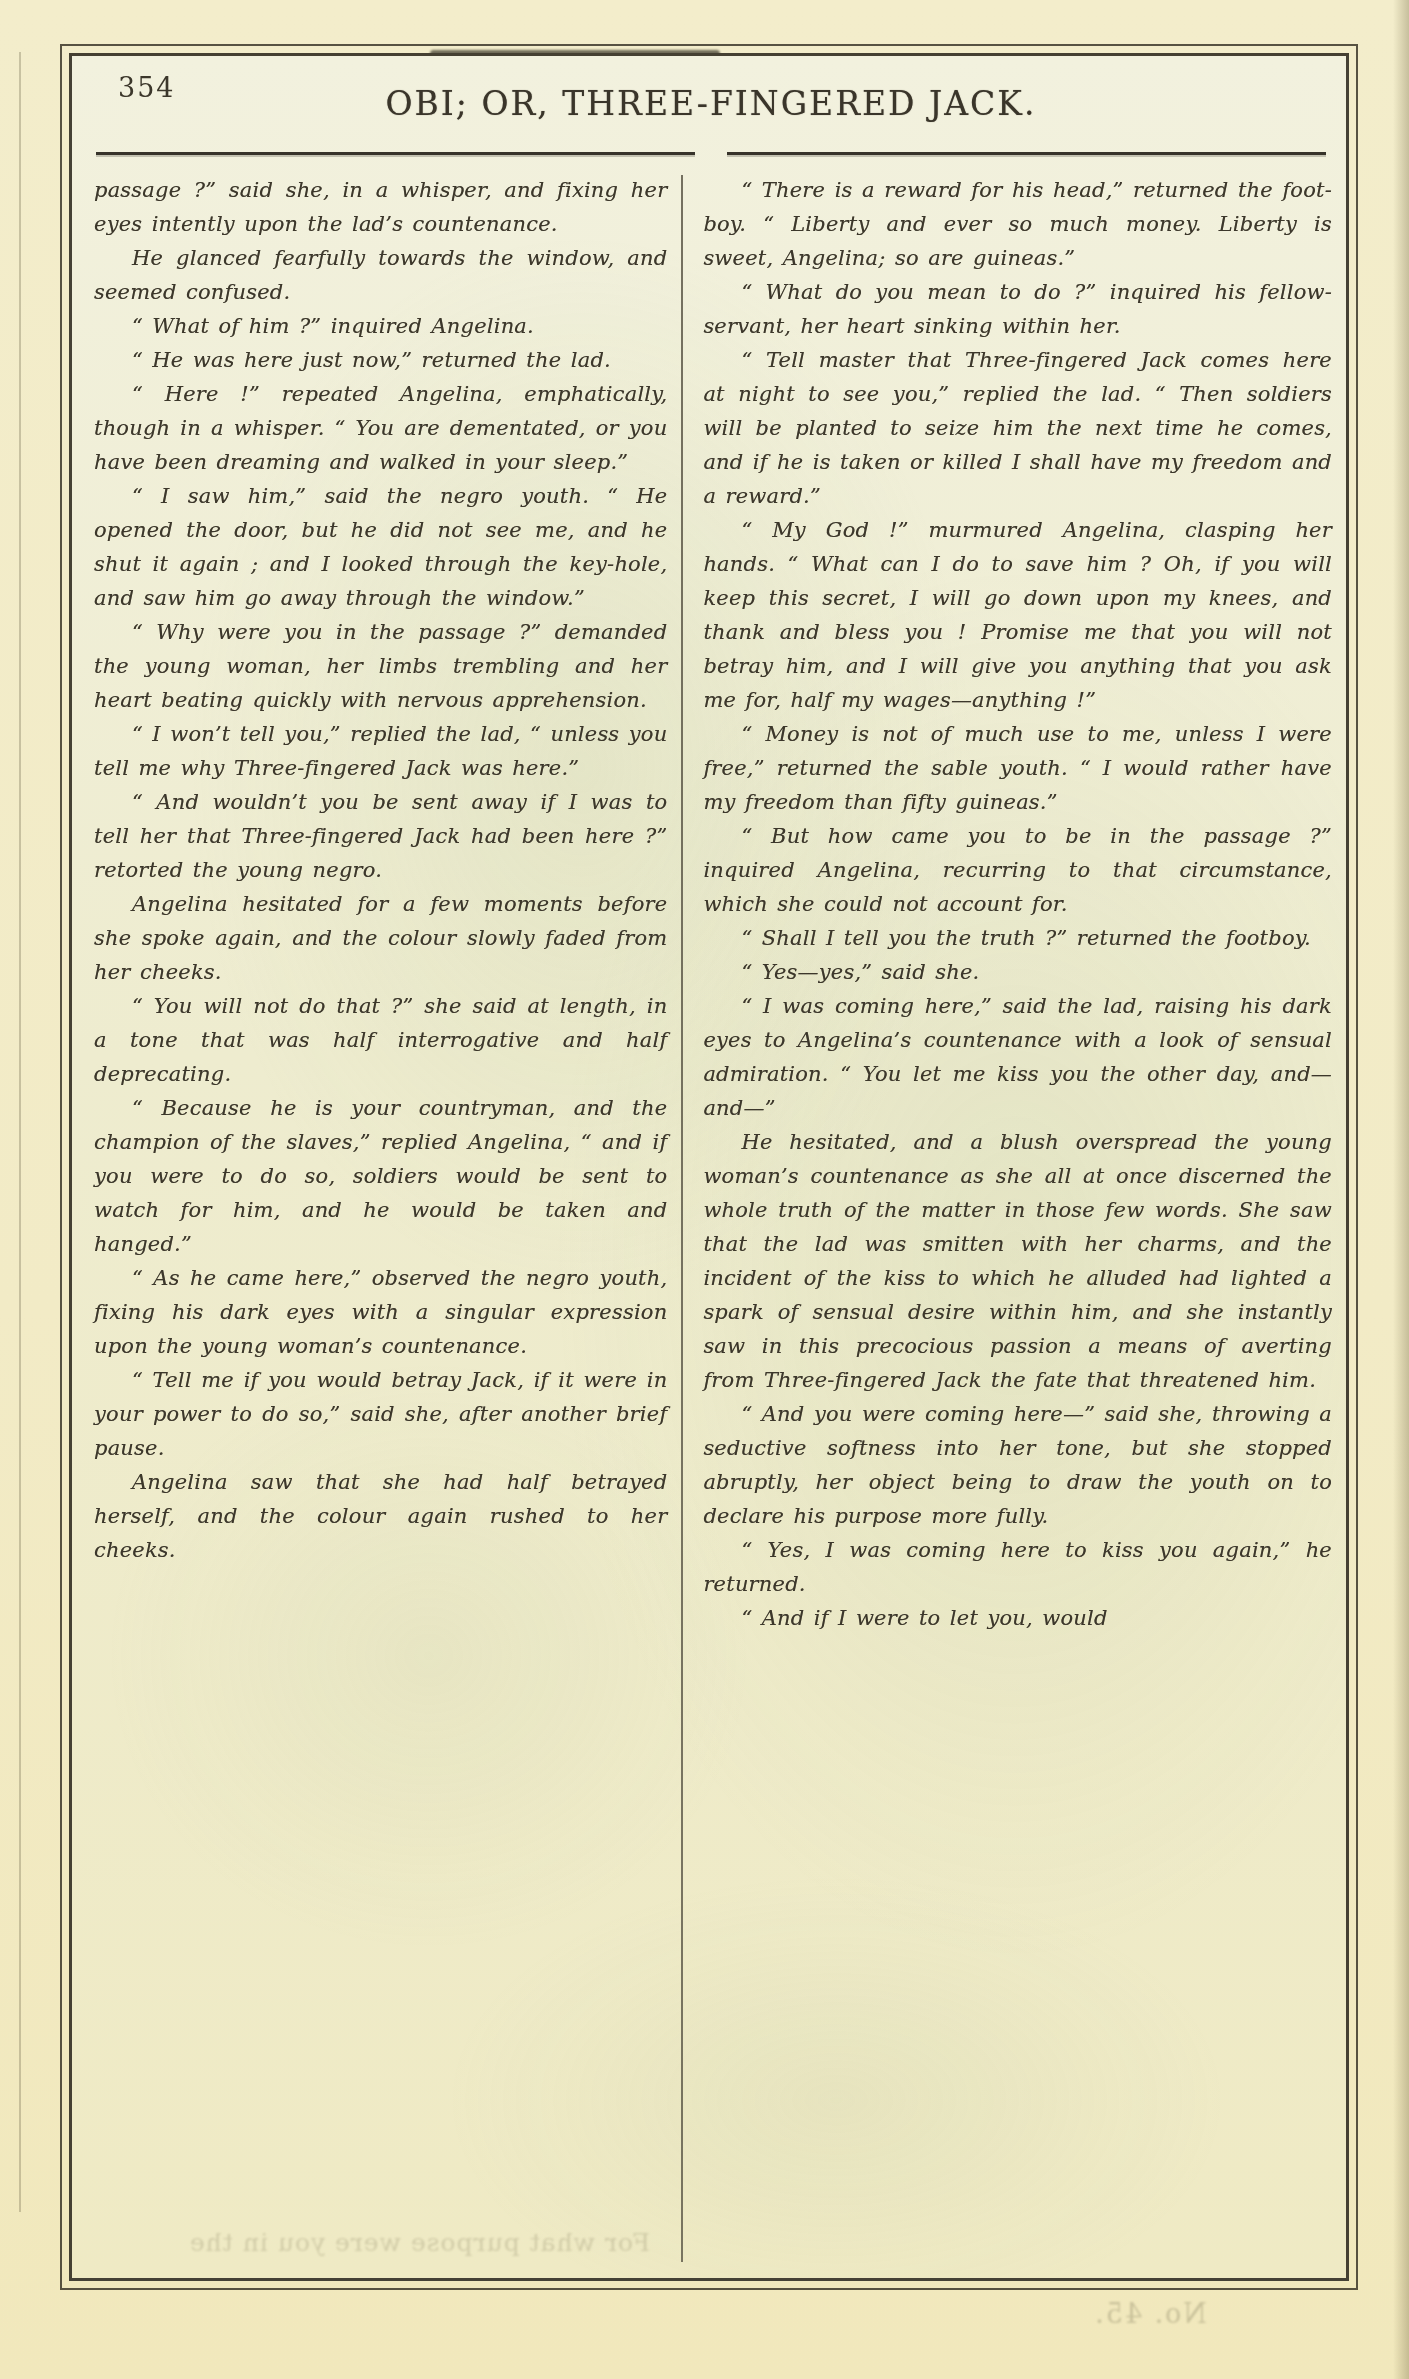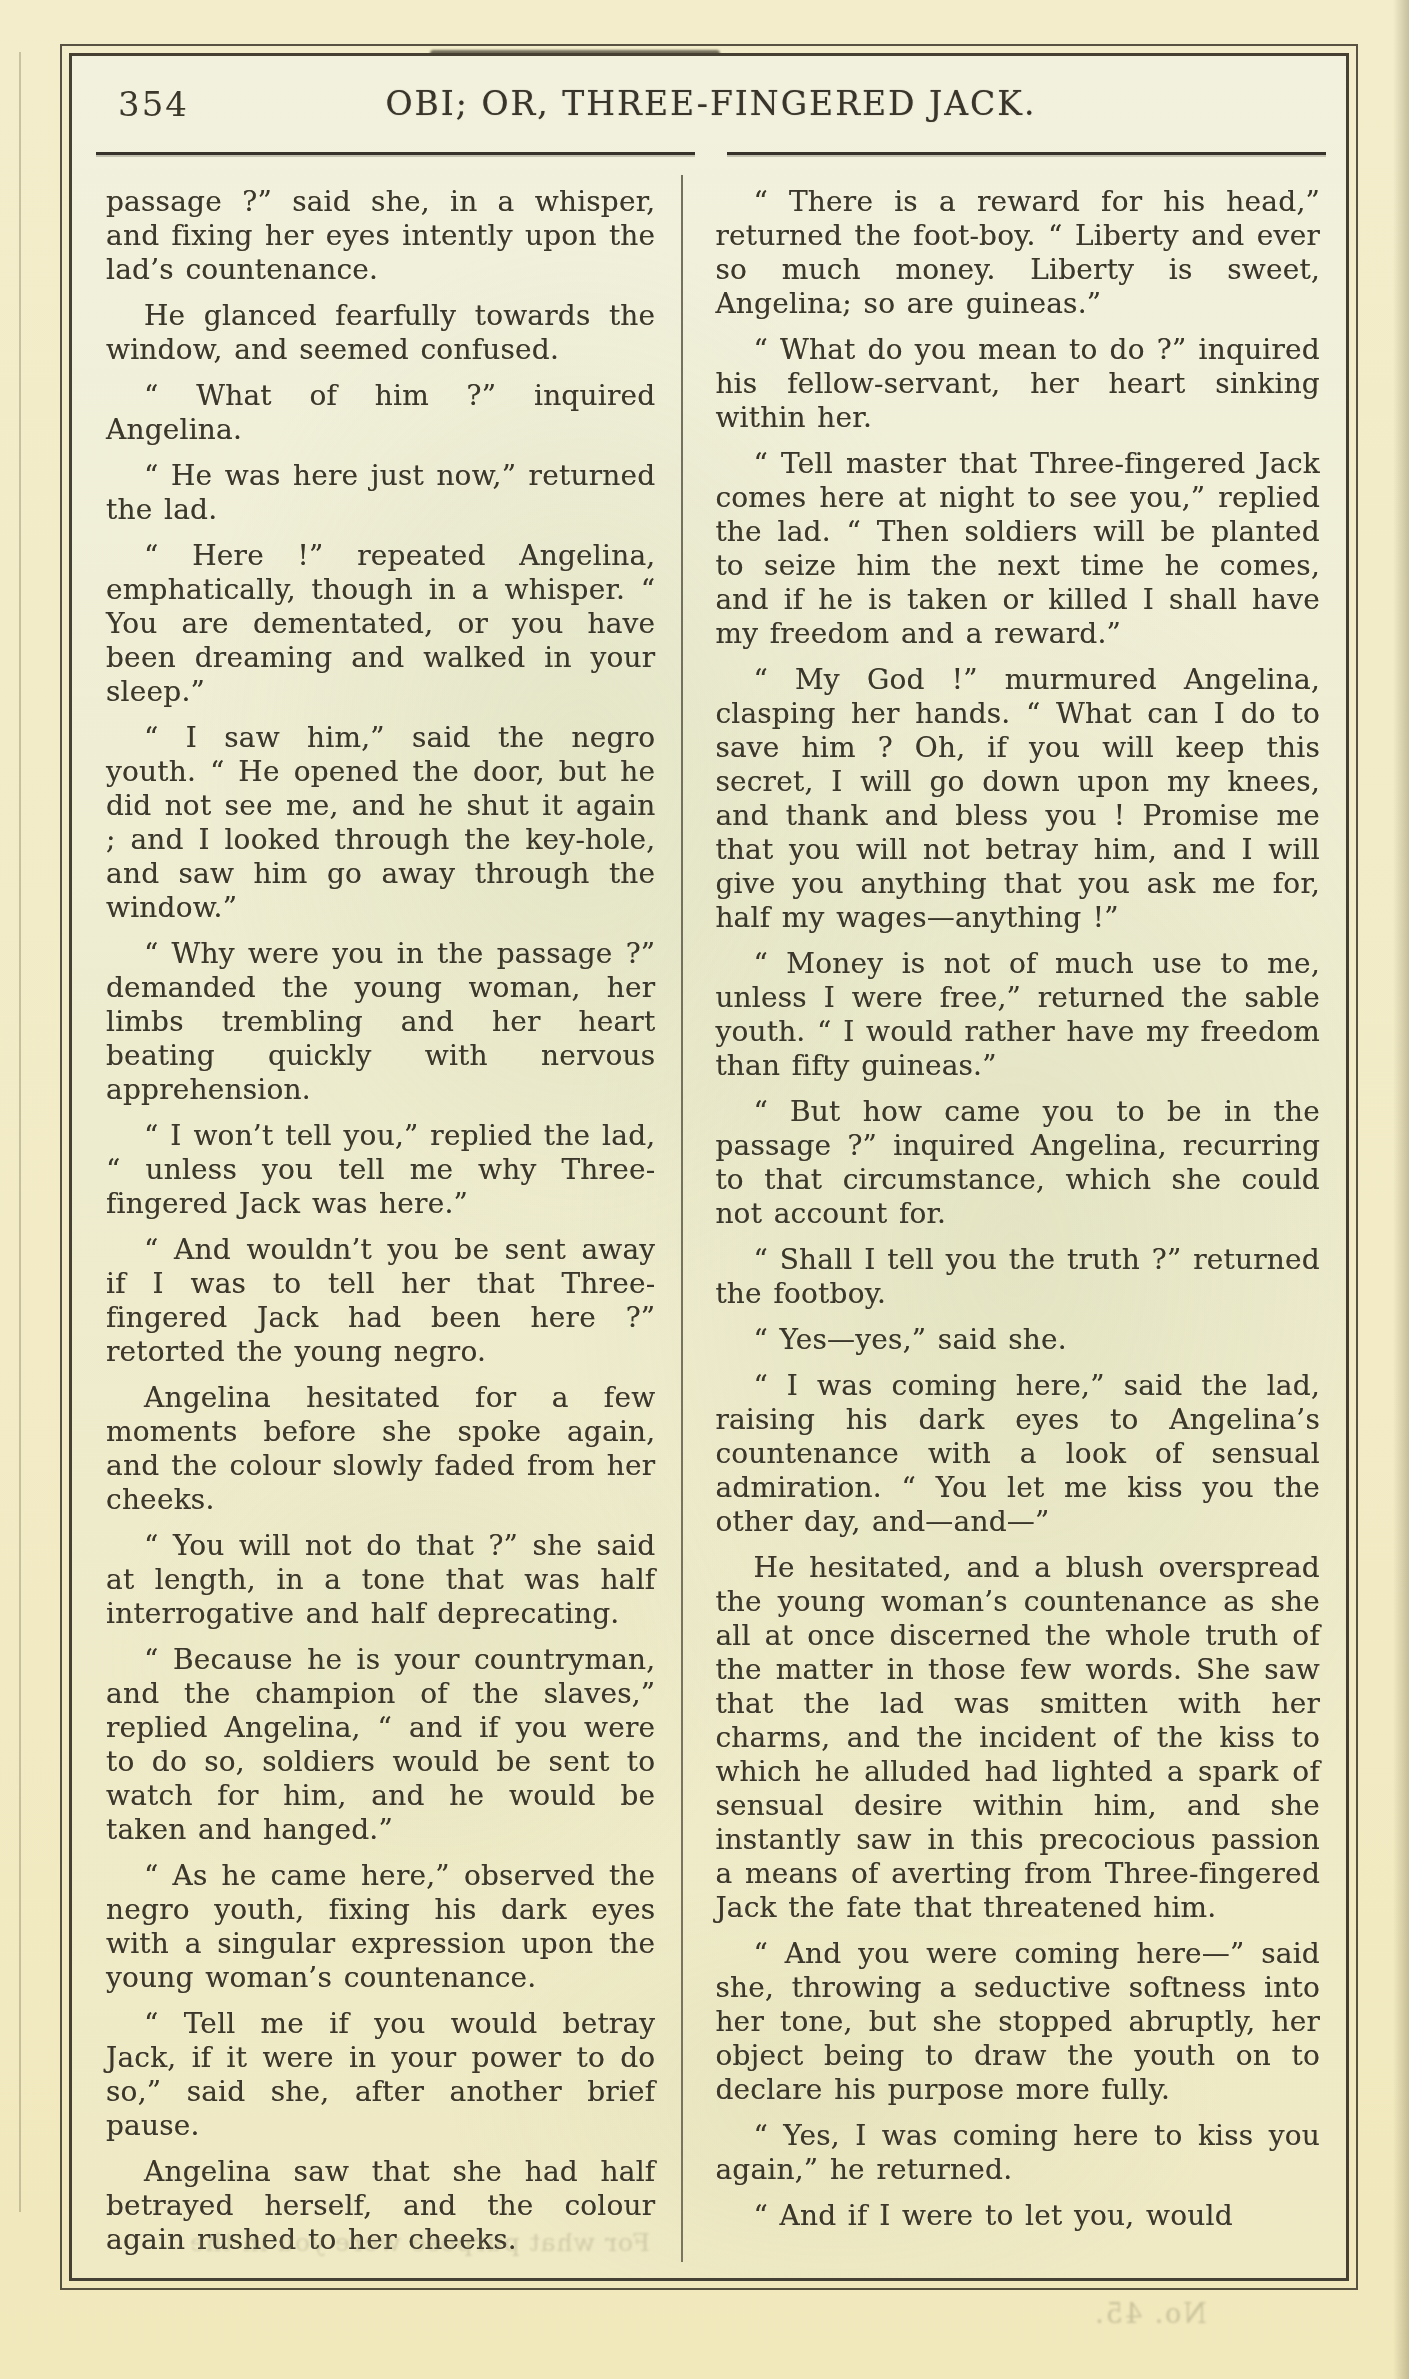--- a/index.html
+++ b/index.html
@@ -41,45 +41,46 @@
       radial-gradient(ellipse 560px 760px at 40% 32%,rgba(184,196,148,.20),rgba(0,0,0,0) 70%),
       radial-gradient(ellipse 640px 980px at 74% 54%,rgba(176,190,146,.17),rgba(0,0,0,0) 72%),
       radial-gradient(ellipse 460px 420px at 28% 72%,rgba(182,192,150,.13),rgba(0,0,0,0) 70%),
       radial-gradient(ellipse 520px 300px at 60% 92%,rgba(170,182,140,.12),rgba(0,0,0,0) 75%),
       linear-gradient(180deg,#f2f1de 0%,#eeeccf 45%,#efeac4 100%);
     padding:16px 12px 14px 16px;
     display:flex;flex-direction:column;
   }
   header{position:relative;flex:0 0 auto;height:68px;}
   .page-number{
-    position:absolute;left:30px;top:12px;
-    font-size:34px;letter-spacing:2px;color:var(--ink);
+    position:absolute;left:30px;top:0;
+    font-size:27px;letter-spacing:2px;color:var(--ink);
   }
   .page-title{
     margin:0;text-align:center;padding-top:12px;
     font-size:33px;font-weight:normal;letter-spacing:2px;color:#3a352a;
     text-shadow:0 0 1px rgba(58,53,42,.55);
   }
   .header-rule{display:flex;gap:32px;margin:12px 8px 18px 8px;}
   .header-rule span{
     flex:1;height:3px;background:var(--frame);
     box-shadow:0 2px 0 rgba(57,53,42,.25);
   }
   .columns{flex:1 1 auto;display:flex;align-items:stretch;overflow:hidden;}
   .col{text-align:justify;color:var(--ink);}
   .col-left{width:46.5%;padding-left:6px;box-sizing:border-box;}
   .divider{
     width:2px;margin:2px 20px 2px 14px;
     background:linear-gradient(180deg,rgba(74,69,54,.75),rgba(58,54,43,.65));
   }
   .col-right{flex:1;padding-right:2px;}
   .para{
-    margin:12px;font-size:28px;line-height:34px;
+    margin:0;font-size:21px;line-height:34px;
     text-indent:38px;word-spacing:2.5px;letter-spacing:.2px;
     text-shadow:0 0 .6px rgba(60,54,42,.5);
+    font-style:italic;
   }
   .para.no-indent{text-indent:0;}
   .bleed{
     position:absolute;transform:scaleX(-1);
     color:#8d8766;pointer-events:none;
     font-family:"DejaVu Serif","Liberation Serif",serif;
   }
   .bleed-left-bottom{
     left:110px;top:2228px;width:540px;
     font-size:25px;opacity:.30;filter:blur(1.2px);letter-spacing:1px;

